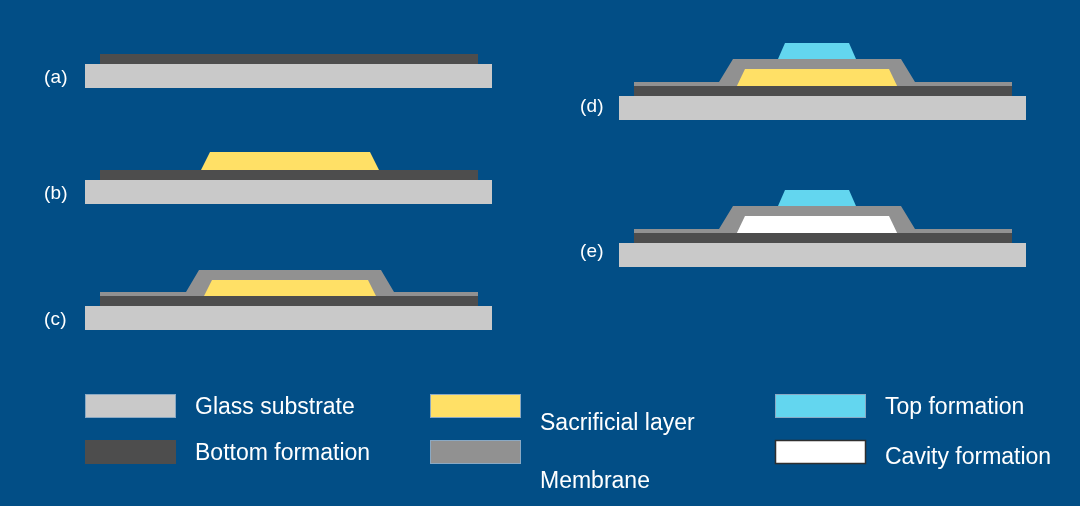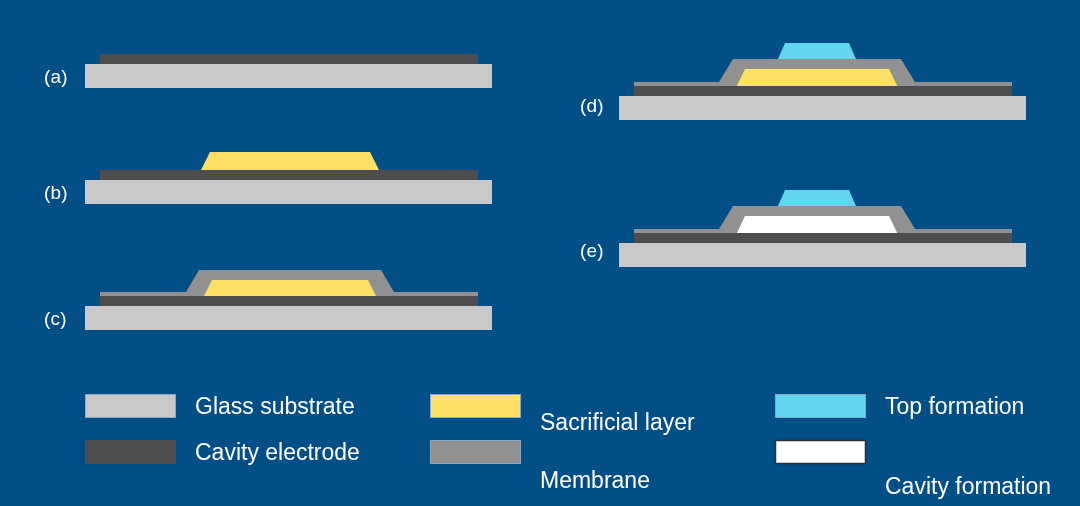--- a/index.html
+++ b/index.html
@@ -100,28 +100,28 @@
 <div class="panel-label" style="left:44px; top:66px;">(a)</div>
 <div class="panel-label" style="left:44px; top:182px;">(b)</div>
 <div class="panel-label" style="left:44px; top:308px;">(c)</div>
 <div class="panel-label" style="left:580px; top:95px;">(d)</div>
 <div class="panel-label" style="left:580px; top:240px;">(e)</div>
 
 <div class="legend-row" style="left:176px; top:394px; height:24px;">
   <span class="legend-text">Glass substrate</span>
 </div>
 <div class="legend-row" style="left:176px; top:440px; height:24px;">
-  <span class="legend-text">Cavity electrode</span>
+  <span class="legend-text">Bottom formation</span>
 </div>
 
 <div class="legend-row" style="left:521px; top:410px; height:24px;">
   <span class="legend-text">Sacrificial layer</span>
 </div>
 <div class="legend-row" style="left:521px; top:468px; height:24px;">
   <span class="legend-text">Membrane</span>
 </div>
 
 <div class="legend-row" style="left:866px; top:394px; height:24px;">
   <span class="legend-text">Top formation</span>
 </div>
-<div class="legend-row" style="left:866px; top:444px; height:24px;margin-top:30px;">
+<div class="legend-row" style="left:866px; top:444px; height:24px;">
   <span class="legend-text">Cavity formation</span>
 </div>
 
 </body></html>

